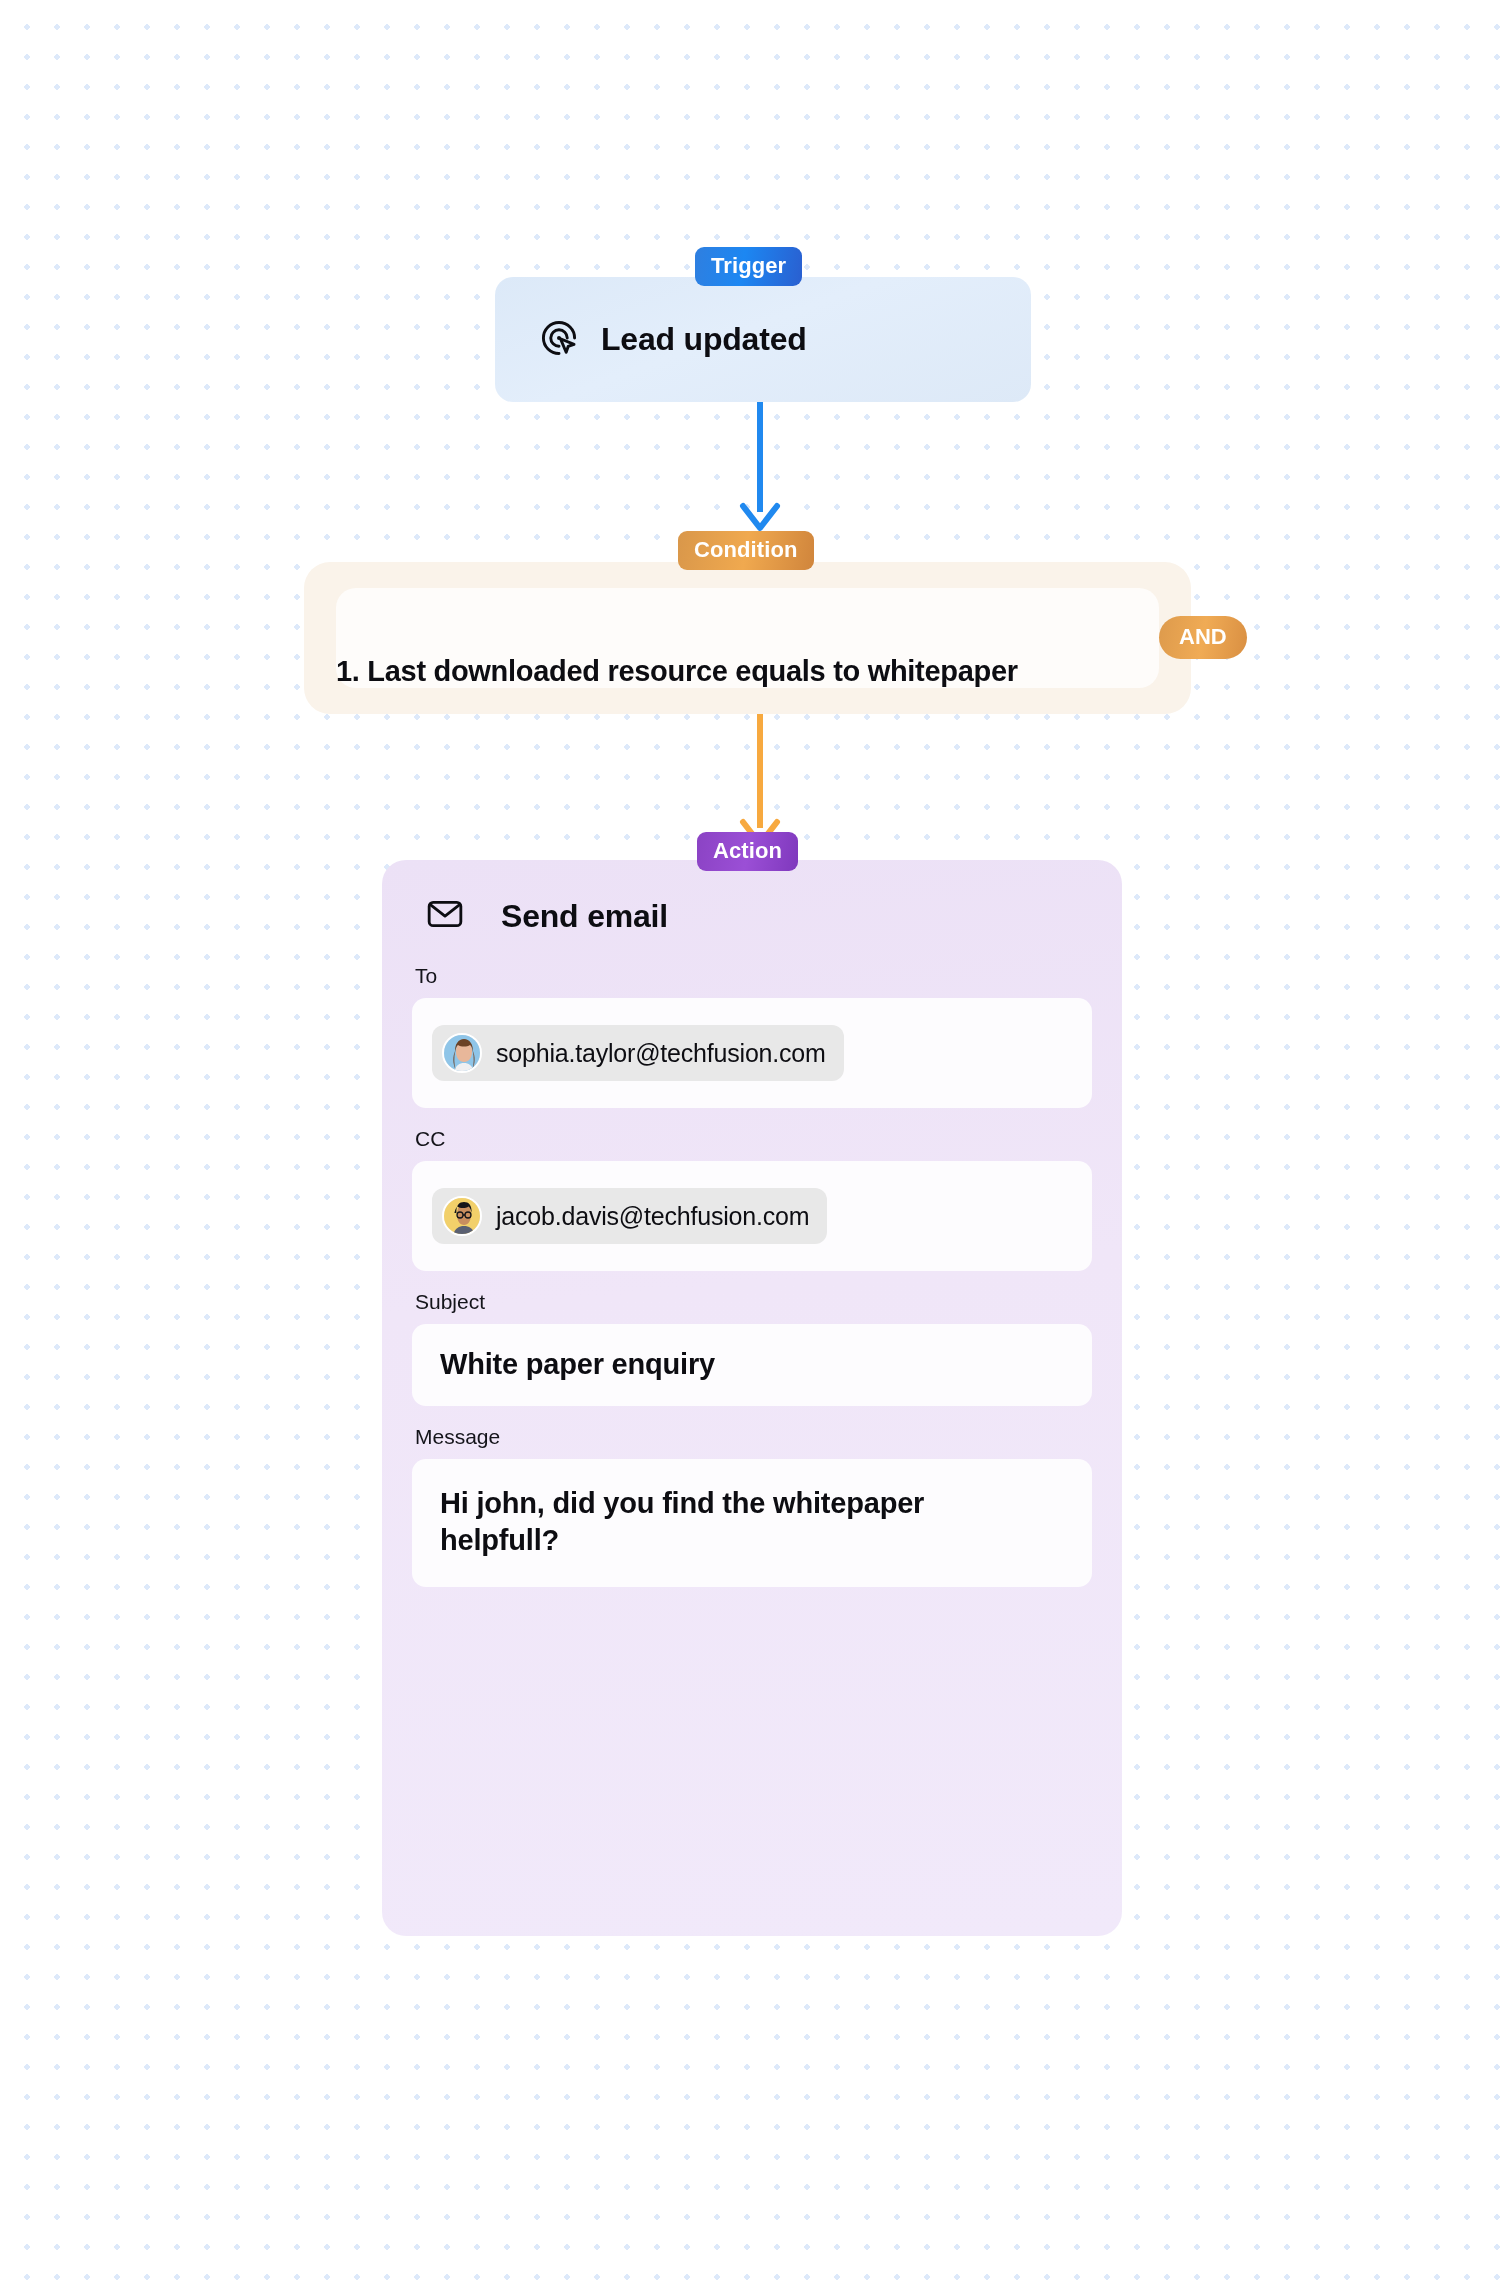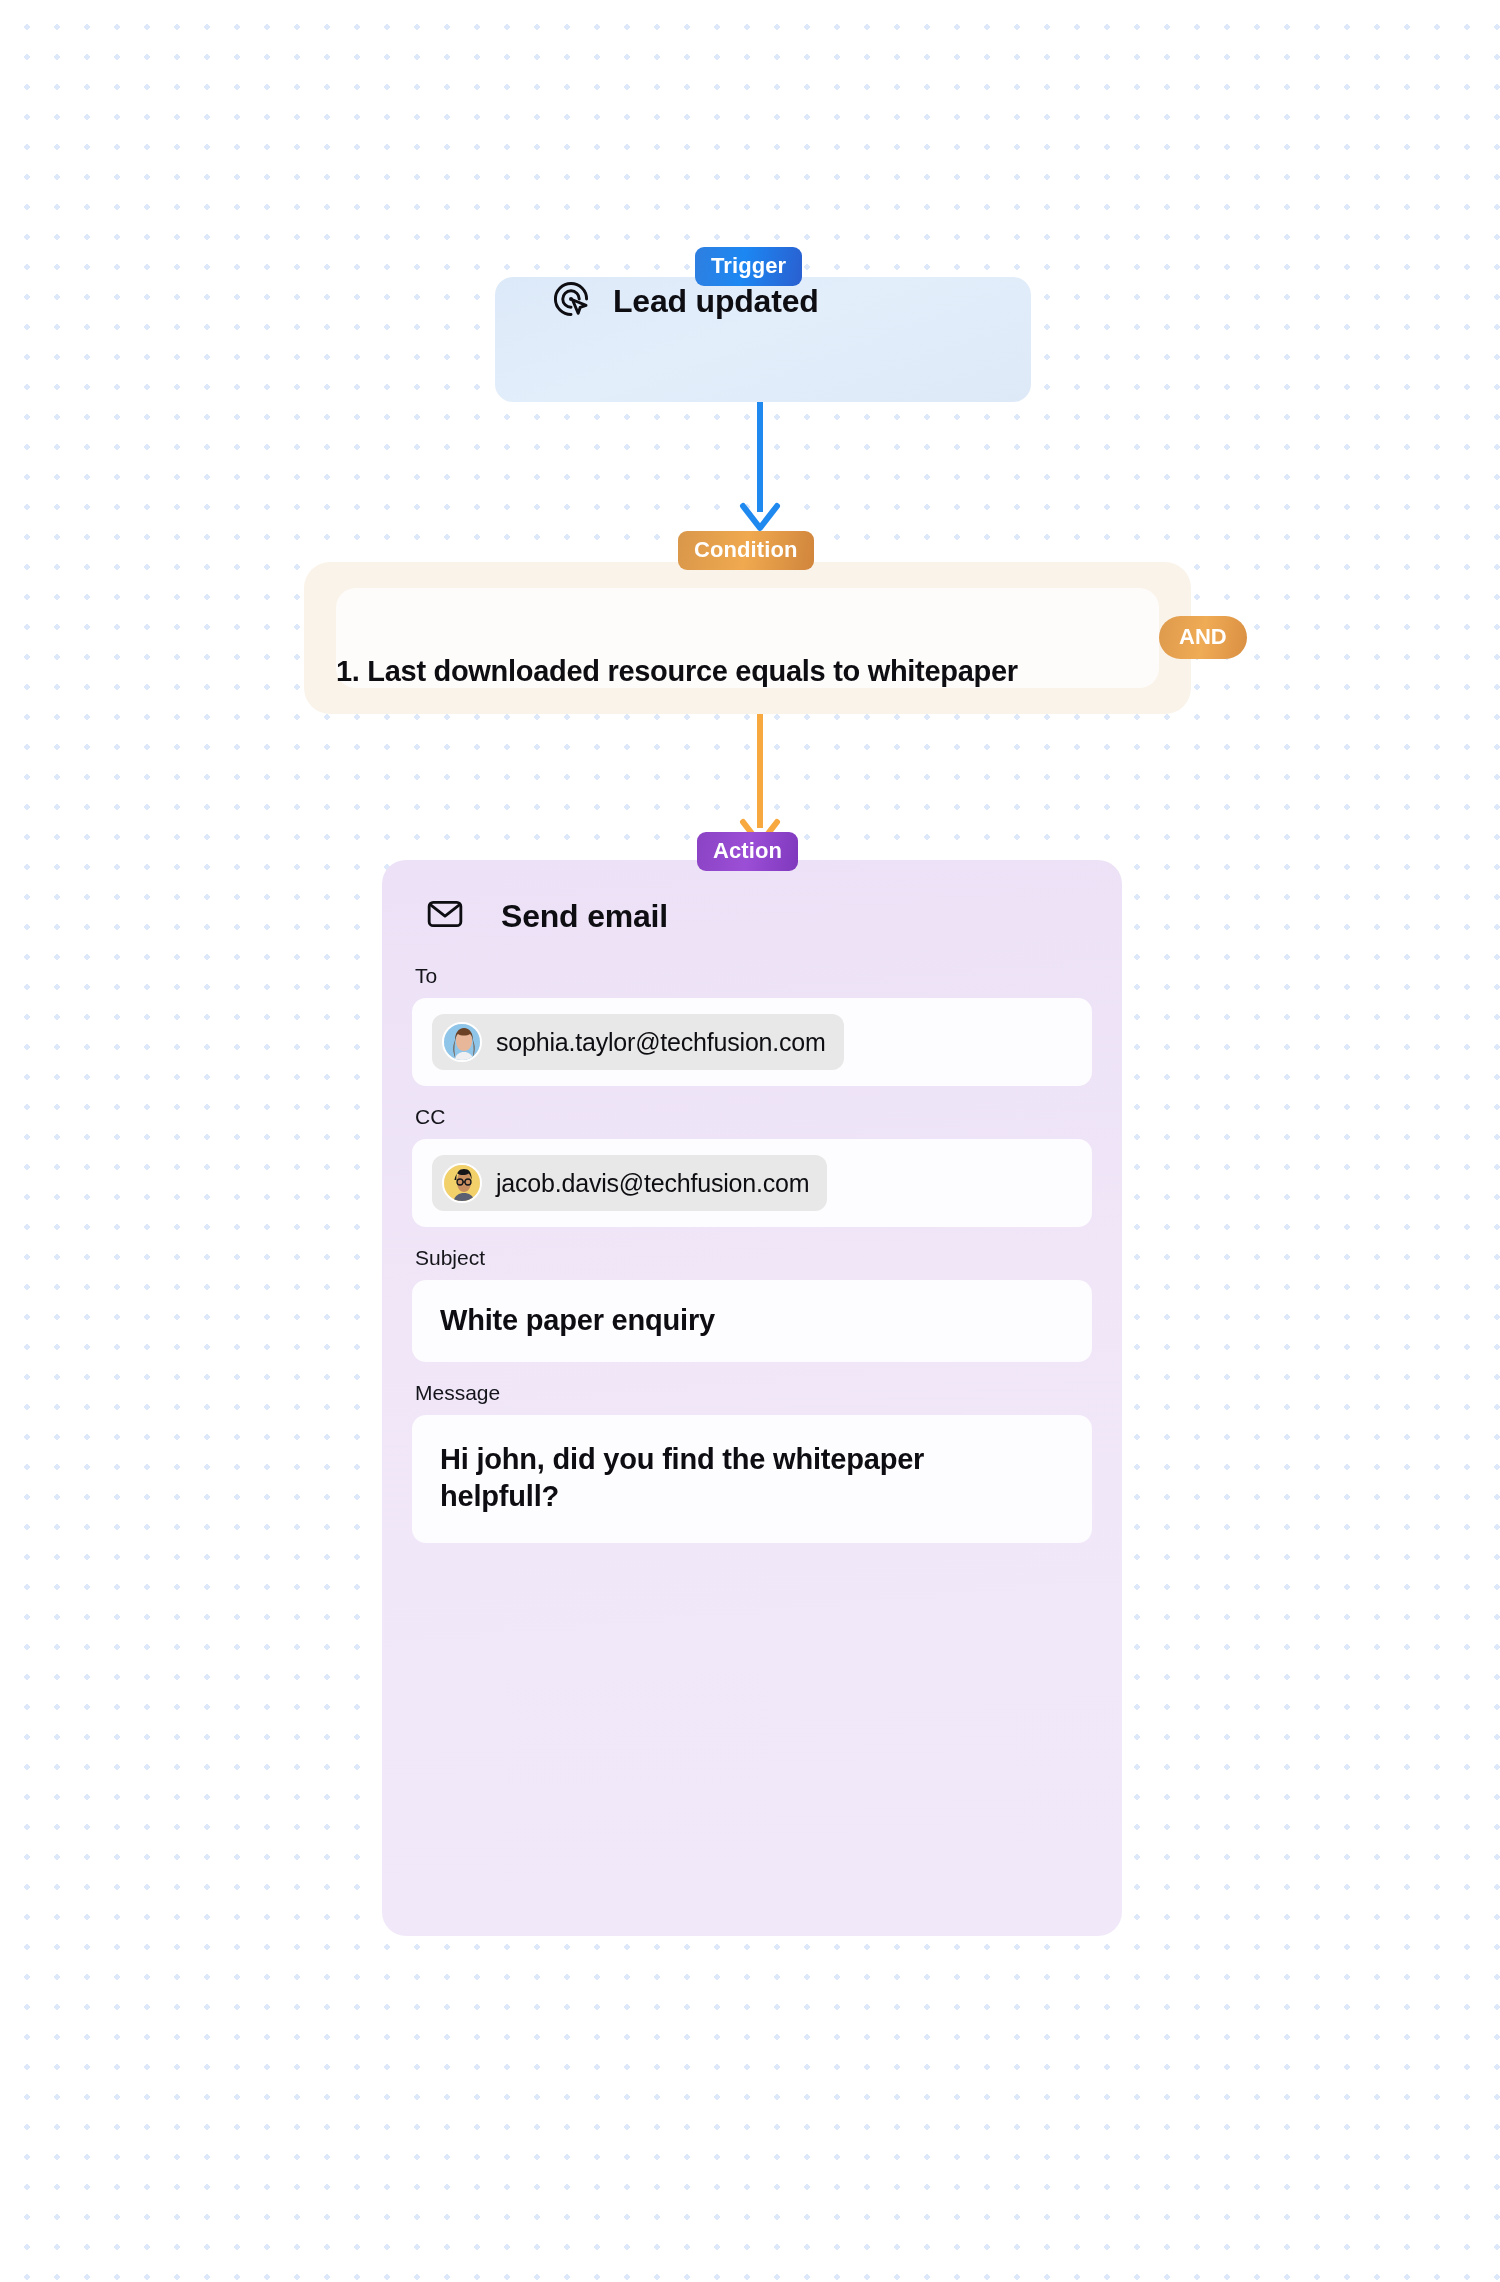--- a/index.html
+++ b/index.html
@@ -60,22 +60,22 @@
   
   .trigger-card {
     position: absolute;
     left: 495px;
     top: 277px;
     width: 536px;
     height: 125px;
     border-radius: 18px;
     background: linear-gradient(160deg, #dce9f8 0%, #e3eefb 45%, #dde9f7 100%);
     display: flex;
-    align-items: flex-start;
-    padding-left: 54px;
+    align-items: center;
+    padding-left: 42px;
   }
   .trigger-row {
     display: flex;
     align-items: center;
     gap: 20px;
   }
   .trigger-label {
     font-size: 32px;
     font-weight: bold;
     color: #0d0d12;
@@ -159,21 +159,21 @@
     font-size: 21px;
     font-weight: normal;
     color: #14141a;
     padding-left: 3px;
     margin-bottom: 10px;
   }
   .field-box {
     background: #fdfcfe;
     border-radius: 14px;
     margin-bottom: 19px;
-    padding: 16px 20px;
+    padding: 27px 20px;
     display: flex;
     align-items: center;
     min-height: 64px;
   }
   .field-box.tall {
     min-height: 128px;
     align-items: flex-start;
     padding: 26px 28px;
   }
   .field-box.text-only {

